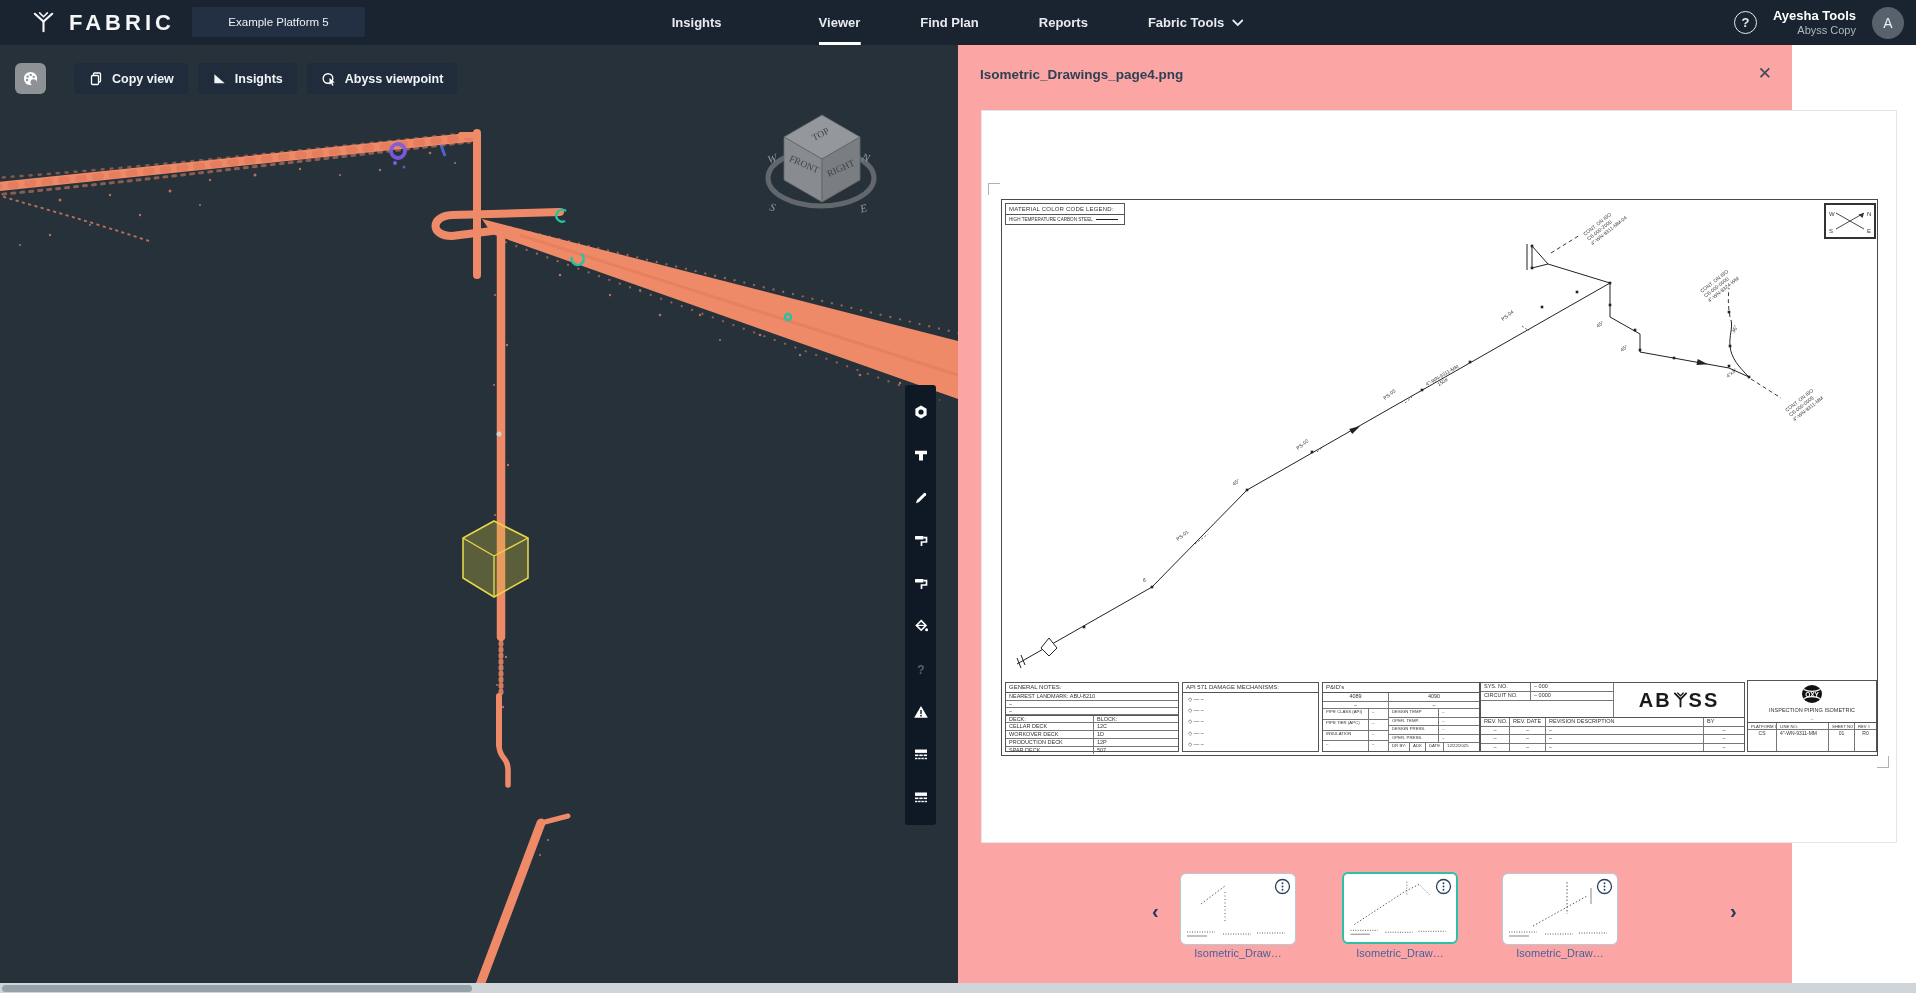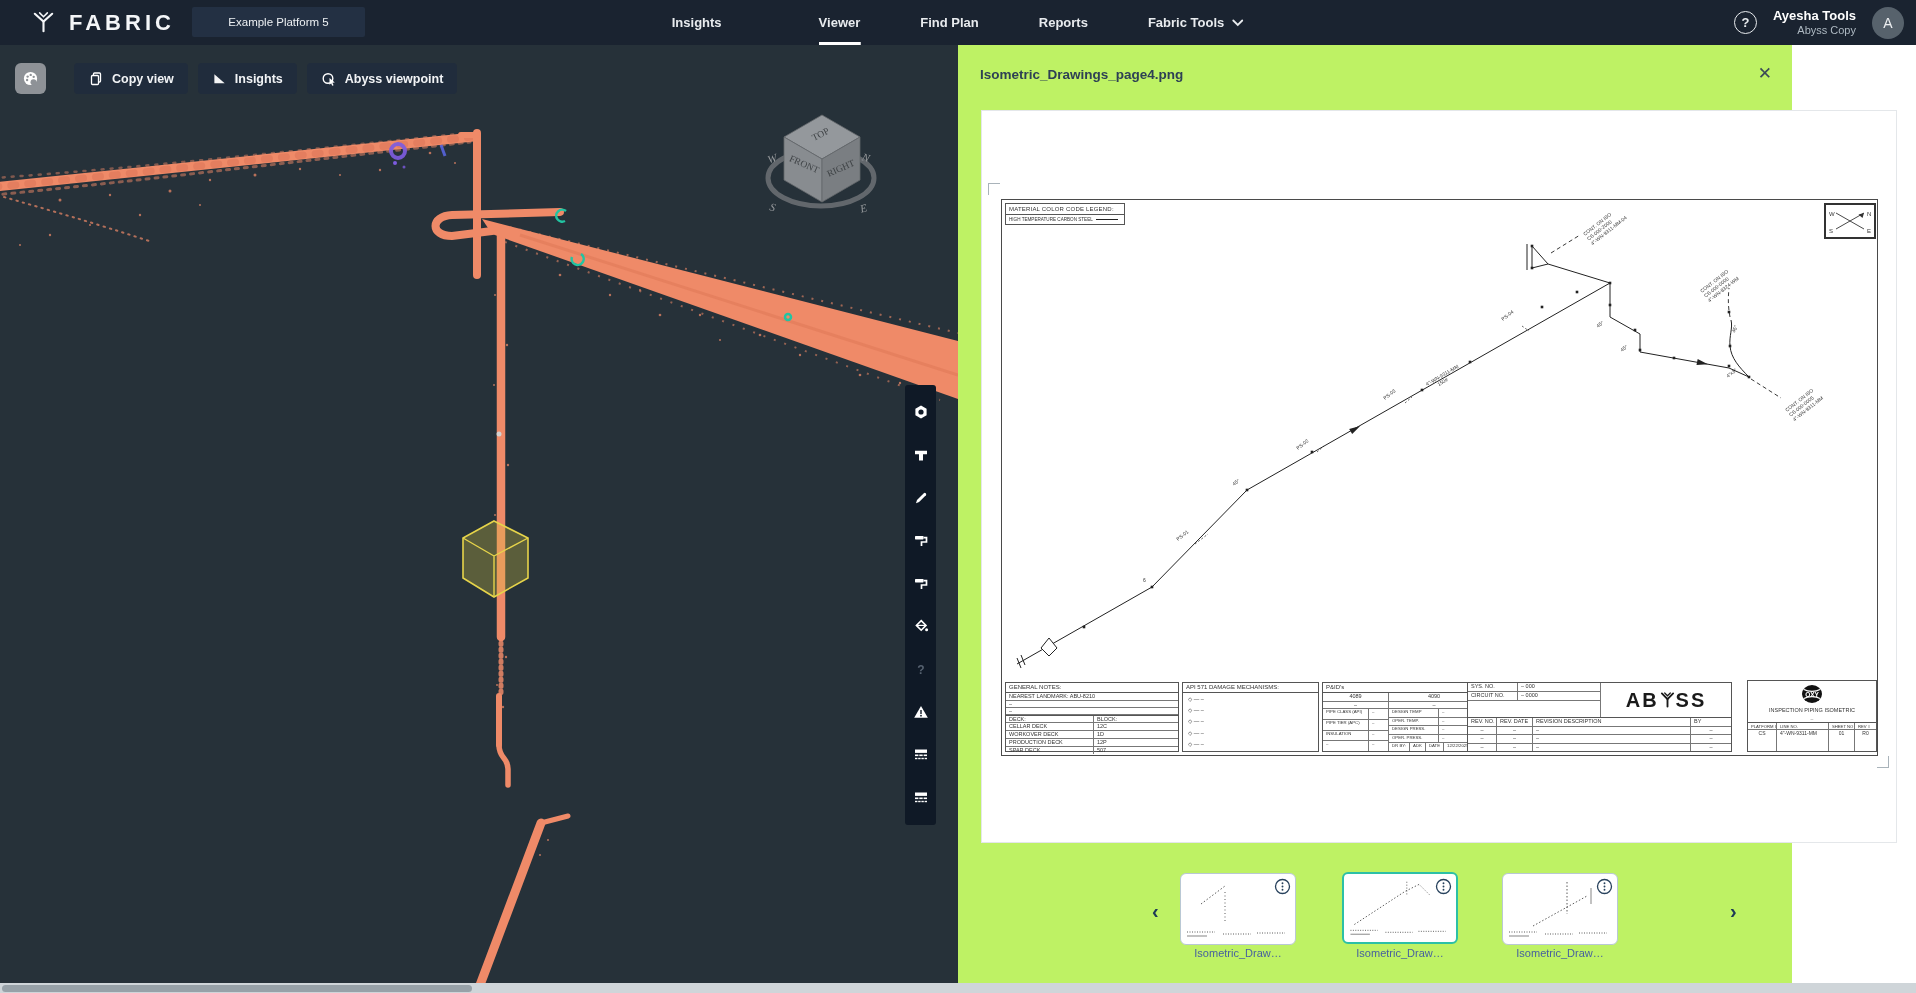--- a/index.html
+++ b/index.html
@@ -32,21 +32,21 @@
   .vtoolbar { position:absolute; left:15px; top:18px; display:flex; gap:10px; }
   .tool-btn { height:31px; background:#202C3C; border-radius:4px; color:#F2F4F6; font-size:12.5px; font-weight:700;
     display:flex; align-items:center; gap:8px; padding:0 14px; cursor:pointer; }
   .palette-btn { width:31px; height:31px; background:#8E9297; border-radius:6px; display:flex;
     align-items:center; justify-content:center; cursor:pointer; margin-right:18px; }
   .side-toolbar { position:absolute; left:905px; top:340px; width:31px; height:440px; background:#0F1926;
     border-radius:3px; display:flex; flex-direction:column; align-items:center; justify-content:space-around; padding:6px 0; }
   .side-toolbar .sicon { width:18px; height:18px; display:flex; align-items:center; justify-content:center; cursor:pointer; }
 
   
-  .panel { position:absolute; left:958px; top:45px; width:834px; height:948px; background:#bef264;text-decoration:underline; }
+  .panel { position:absolute; left:958px; top:45px; width:834px; height:948px; background:#fca5a5;text-decoration:underline; }
   .panel-title { position:absolute; left:22px; top:22px; font-size:13.5px; font-weight:700; color:#2E4154; }
   .panel-close { position:absolute; right:20px; top:18px; font-size:17px; color:#3C4B57; cursor:pointer; }
   .doc-frame { position:absolute; left:23px; top:65px; width:916px; height:733px; background:#fff;
     border:1px solid #E4E7EA; }
   .corner { position:absolute; width:12px; height:12px; }
   .corner.tl { left:6px; top:72px; border-left:1.5px solid #A9B3BA; border-top:1.5px solid #A9B3BA; }
   .corner.br { left:895px; top:645px; border-right:1.5px solid #A9B3BA; border-bottom:1.5px solid #A9B3BA; }
 
   .sheet { position:absolute; left:19px; top:88px; width:877px; height:557px; border:1px solid #4a4a4a; background:#fff; }
   .sheet svg.iso { position:absolute; left:0; top:0; }
@@ -563,21 +563,21 @@
             <div class="rw" style="flex:1;">
               <div class="cl">DR BY:</div>
               <div class="cl">ADK</div>
               <div class="cl">DATE</div>
               <div class="cl" style="flex:1;">12/22/2025</div>
             </div>
           </div>
         </div>
       </div>
 
-      <div class="tb" style="left:465px; top:482px; width:265px; height:70px;">
+      <div class="tb" style="left:478px; top:482px; width:265px; height:70px;">
         <div style="height:35px; display:flex; border-bottom:1px solid #555;">
           <div style="width:133px; border-right:1px solid #777; display:flex; flex-direction:column;">
             <div class="rw" style="height:9px;">
                 <div class="cl" style="width:50px;">SYS. NO.</div>
                 <div class="cl" style="flex:1;">–   000</div>
               </div>
             <div class="rw" style="height:9px;">
                 <div class="cl" style="width:50px;">CIRCUIT NO.</div>
                 <div class="cl" style="flex:1;">–   0000</div>
               </div>

